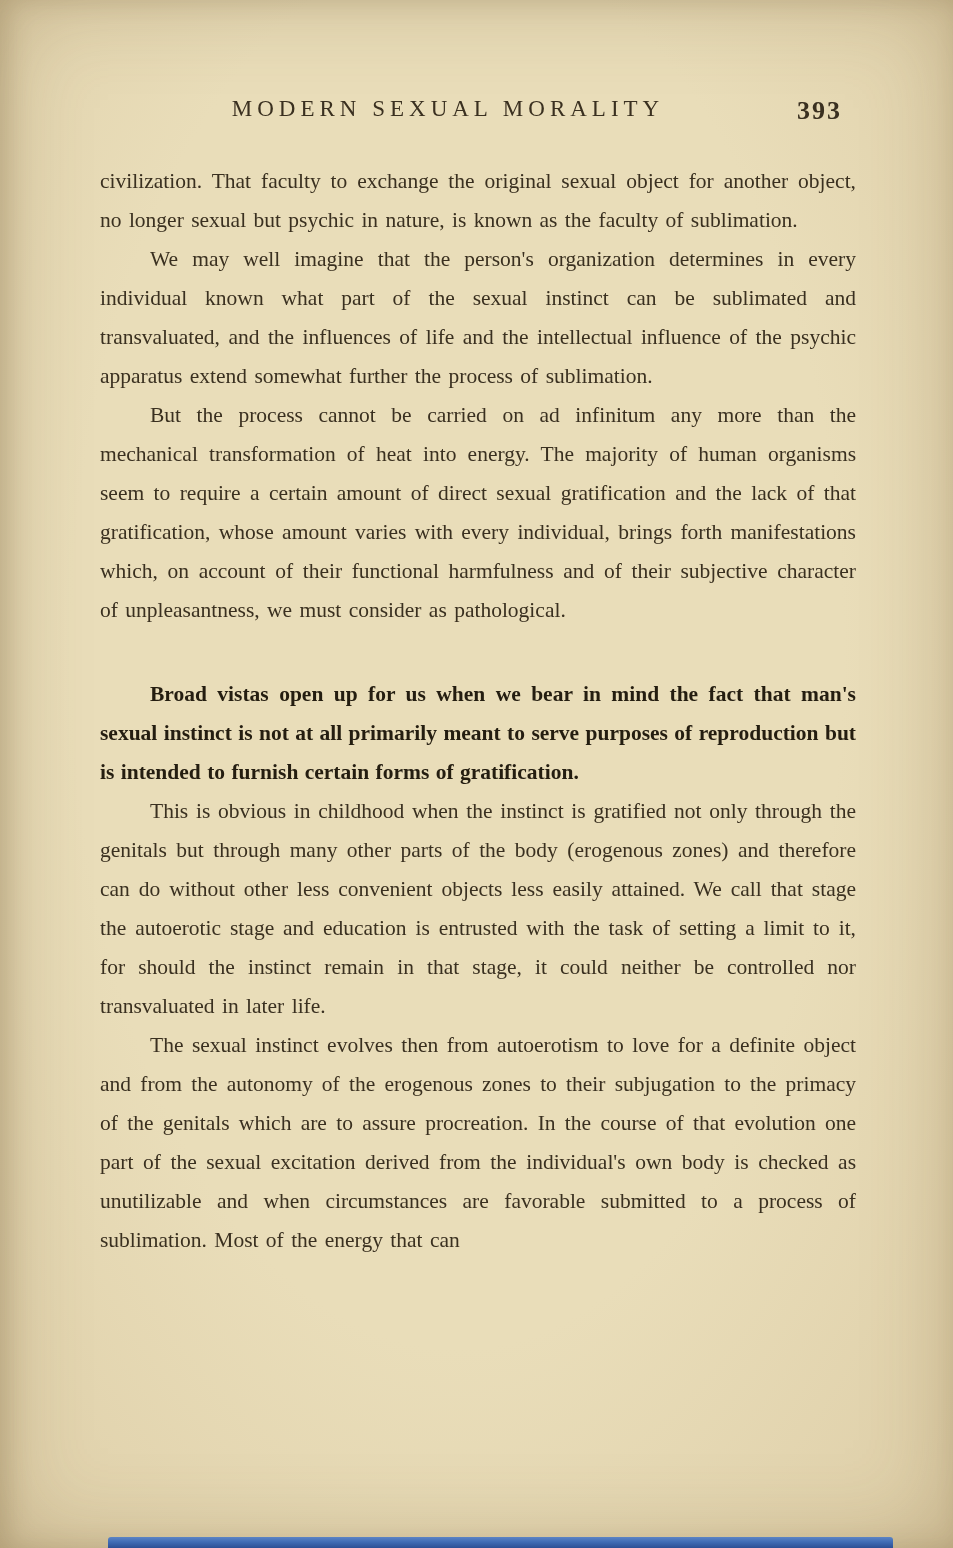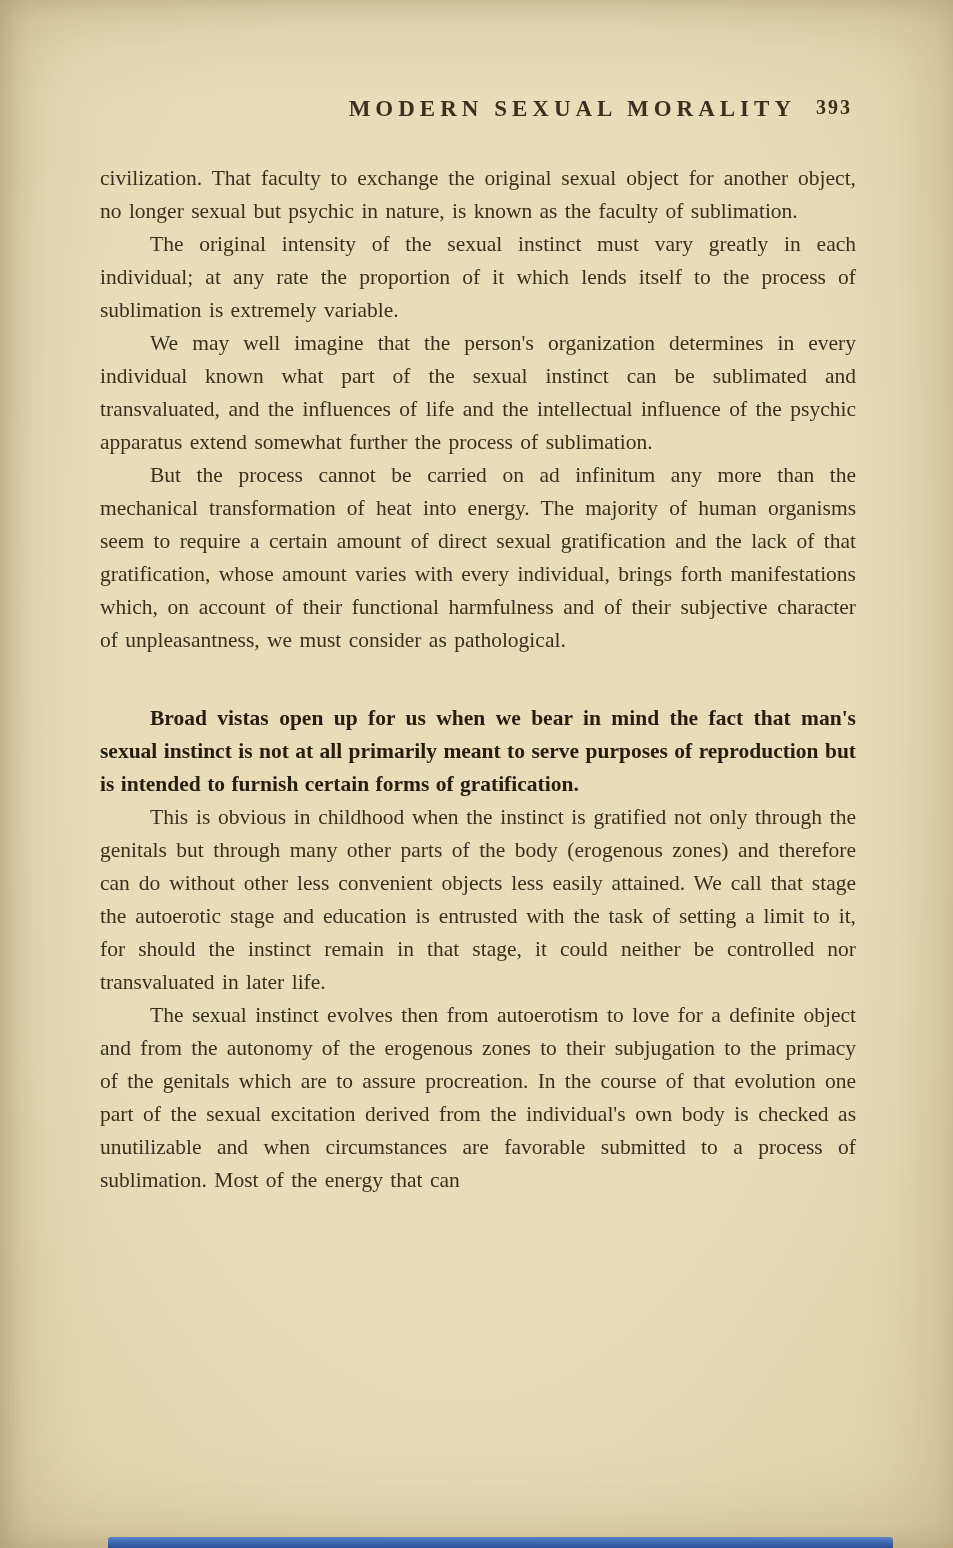--- a/index.html
+++ b/index.html
@@ -34,42 +34,42 @@
   }
   .running-header {
     position: relative;
     height: 40px;
     margin-bottom: 26px;
   }
   .running-title {
     position: absolute;
     left: 0;
     right: 60px;
-    text-align: right;
+    text-align: center;
     font-size: 23px;
-    font-weight: bold;
+    font-weight: normal;
     letter-spacing: 5px;
     color: var(--ink);
     white-space: nowrap;
   }
   .page-number {
     position: absolute;
-    right: 4px;
+    right: 14px;
     top: 0;
-    font-size: 20px;
+    font-size: 26px;
     font-weight: bold;
     letter-spacing: 2px;
     color: var(--ink);
     margin-left: 7px;
   }
   .body-text p {
     margin: 0;
     text-align: justify;
     font-size: 21.5px;
-    line-height: 33px;
+    line-height: 39px;
     word-spacing: 2px;
     color: var(--ink);
   }
   .body-text p.indent { text-indent: 50px; }
   .body-text p.bold {
     font-weight: bold;
     color: var(--ink_bold);
     word-spacing: 1px;
     margin-top: 45px;
   }
@@ -89,21 +89,20 @@
 <div class="page">
   <div class="content">
 
     <div class="running-header">
       <div class="running-title">MODERN SEXUAL MORALITY</div>
       <div class="page-number">393</div>
     </div>
 
     <div class="body-text">
       <p class="noindent">civilization.  That faculty to exchange the original sexual object for another object, no longer sexual but psychic in nature, is known as the faculty of sublimation.</p>
-      <p class="indent">The original intensity of the sexual instinct must vary greatly in each individual; at any rate the proportion of it which lends itself to the process of sublimation is extremely variable.</p>
       <p class="indent">We may well imagine that the person's organization determines in every individual known what part of the sexual instinct can be sublimated and transvaluated, and the influences of life and the intellectual influence of the psychic apparatus extend somewhat further the process of sublimation.</p>
       <p class="indent">But the process cannot be carried on ad infinitum any more than the mechanical transformation of heat into energy.  The majority of human organisms seem to require a certain amount of direct sexual gratification and the lack of that gratification, whose amount varies with every individual, brings forth manifestations which, on account of their functional harmfulness and of their subjective character of unpleasantness, we must consider as pathological.</p>
       <p class="indent bold">Broad vistas open up for us when we bear in mind the fact that man's sexual instinct is not at all primarily meant to serve purposes of reproduction but is intended to furnish certain forms of gratification.</p>
       <p class="indent">This is obvious in childhood when the instinct is gratified not only through the genitals but through many other parts of the body (erogenous zones) and therefore can do without other less convenient objects less easily attained.  We call that stage the autoerotic stage and education is entrusted with the task of setting a limit to it, for should the instinct remain in that stage, it could neither be controlled nor transvaluated in later life.</p>
       <p class="indent">The sexual instinct evolves then from autoerotism to love for a definite object and from the autonomy of the erogenous zones to their subjugation to the primacy of the genitals which are to assure procreation.  In the course of that evolution one part of the sexual excitation derived from the individual's own body is checked as unutilizable and when circumstances are favorable submitted to a process of sublimation.  Most of the energy that can</p>
     </div>
 
   </div>
 
   <div class="blue-edge-strip"></div>

